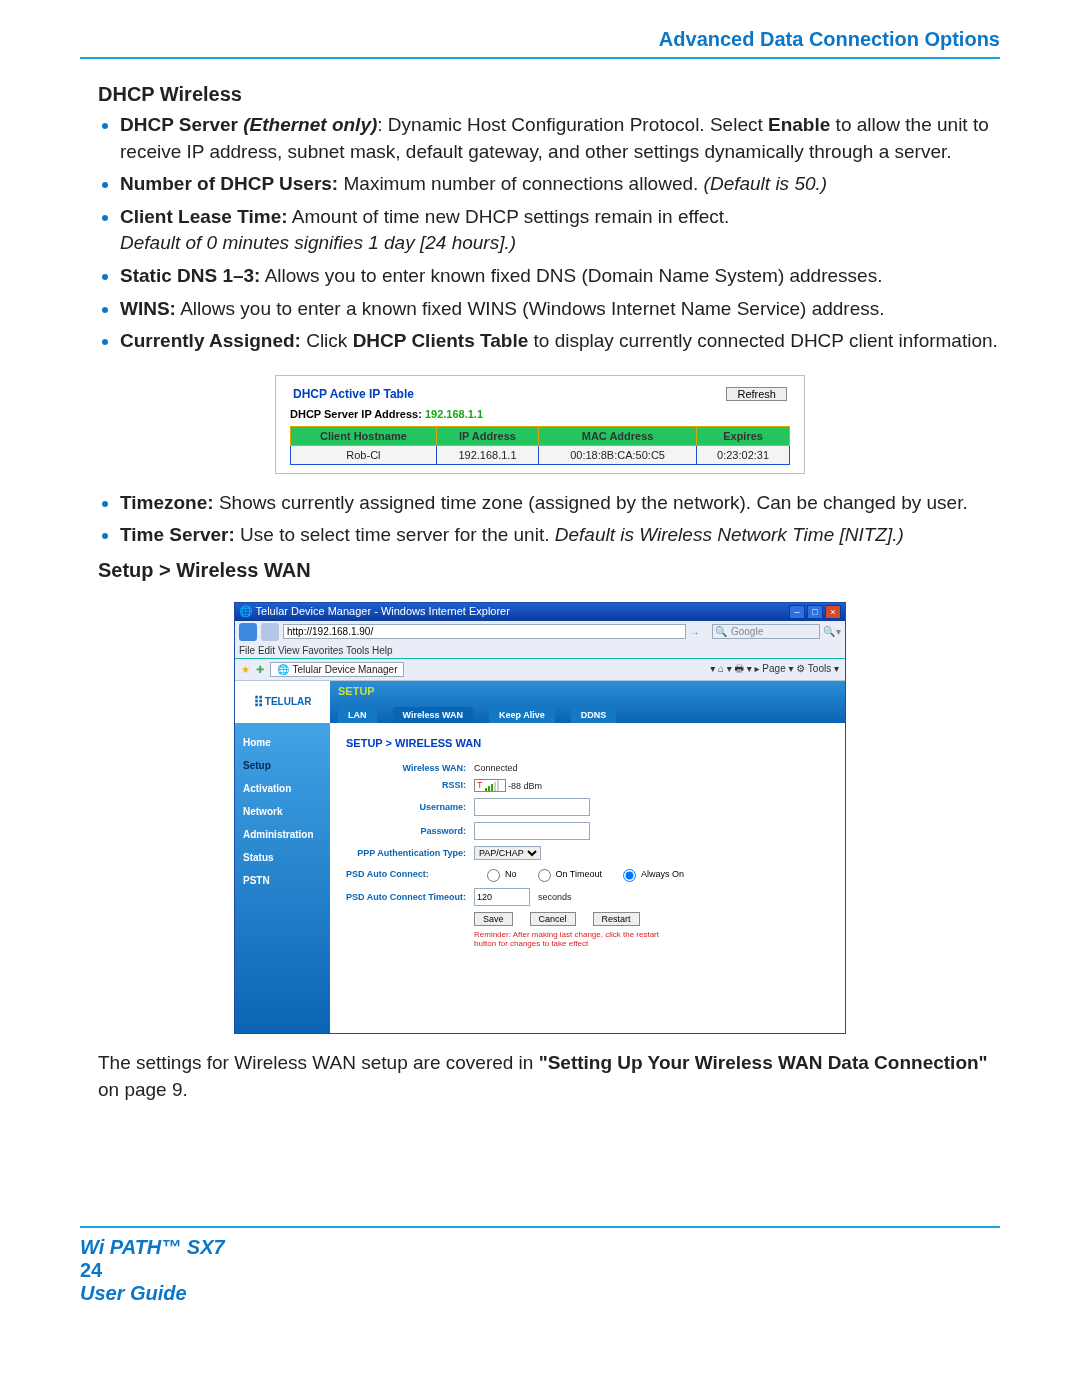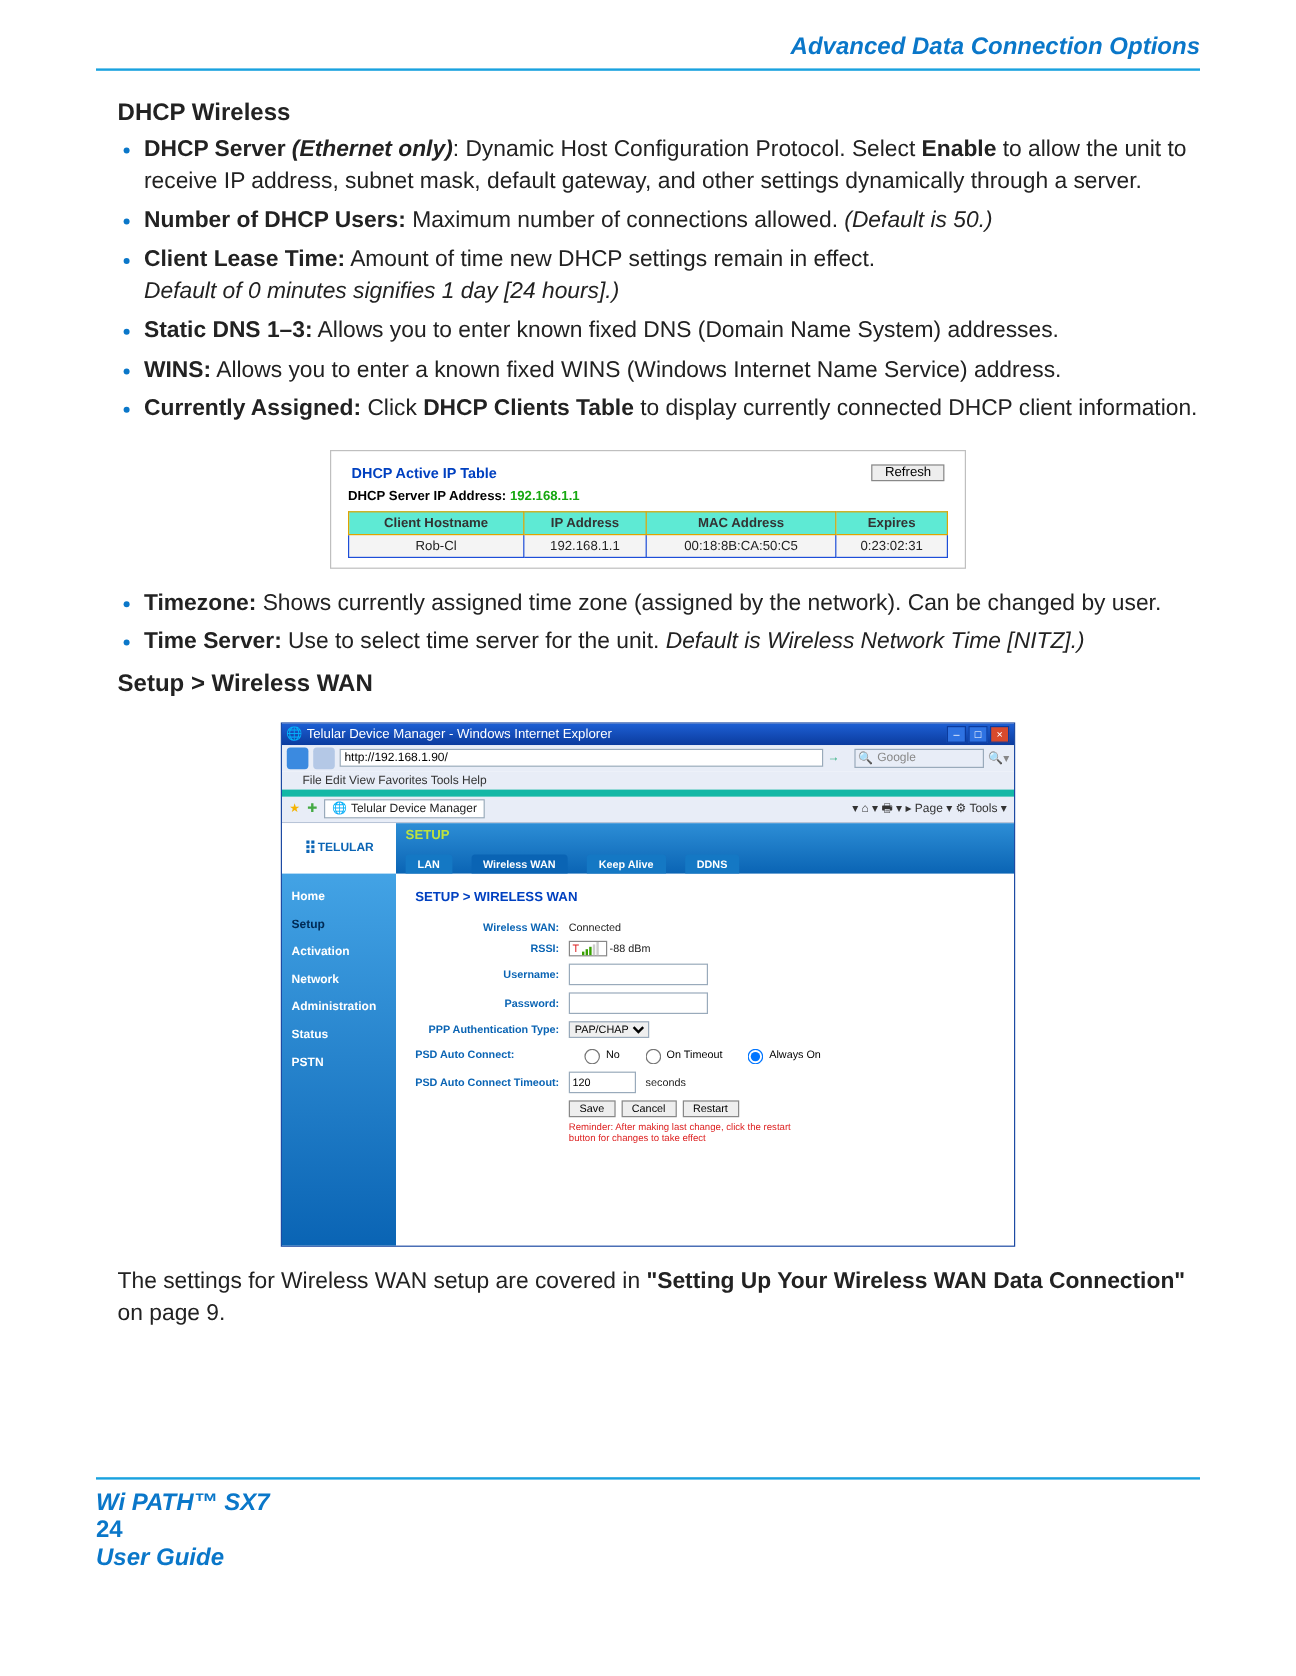--- a/index.html
+++ b/index.html
@@ -9,21 +9,20 @@
     background:#fff;
     width:1080px;
   }
   .page {
     padding: 28px 80px 60px 80px;
     position:relative;
   }
   .chapter-header{
     text-align:right;
     color:#0a77c9;
-    font-style:italic;
     font-weight:bold;
     font-size:20px;
     margin-bottom:6px;
   }
   .hr-blue{
     height:2px; background:#19a2df; margin:4px 0 24px 0;
   }
   h3.section {
     font-size:20px;
     margin: 10px 0 6px 18px;
@@ -58,21 +57,21 @@
   .dhcp-ip{color:#16a810; font-weight:bold;}
   .refresh-cell{ text-align:right;}
   .refresh-btn{
     font-size:11px; padding:0 10px; border:1px solid #888; background:#eee;
   }
   table.dhcp-table{
     width:100%; border-collapse:collapse; margin-top:6px;
     font-size:11px;
   }
   table.dhcp-table th{
-    background:#5eead4; color:#333; font-weight:bold; padding:3px 4px;
+    background:#22c55e; color:#333; font-weight:bold; padding:3px 4px;
     border:1px solid #e0a400;
   }
   table.dhcp-table td{
     background:#f4f4f4; padding:3px 4px; text-align:center;
     border:1px solid #1d4ed8;
   }
   
   .ie-window{
     width:610px;
     font-size:10px;
@@ -85,21 +84,21 @@
     padding:2px 4px;
     font-size:11px;
   }
   .ie-titlebar .winbtns{display:flex; gap:2px;}
   .ie-titlebar .winbtn{width:14px; height:12px; background:#2e72e2; border:1px solid #0b3b9e; font-size:9px; display:flex; align-items:center; justify-content:center; color:#fff;}
   .ie-titlebar .winbtn.close{background:#d84a2c;}
   .ie-addr{display:flex; align-items:center; gap:4px; background:#e8edf7; padding:2px 4px;}
   .ie-addr .navbtn{width:18px; height:18px; background:#3b8ae0; border-radius:3px;}
   .ie-addr input{flex:1; border:1px solid #9ab; font-size:10px; padding:1px 3px;}
   .ie-addr .gsearch{width:100px; border:1px solid #9ab; font-size:10px; padding:1px 3px; display:flex; align-items:center; gap:3px;}
-  .ie-menu{background:#e8edf7; padding:2px 17px; color:#333; border-bottom:6px solid #14b8a6;}
+  .ie-menu{background:#e8edf7; padding:2px 4px; color:#333; border-bottom:1px solid #14b8a6;}
   .ie-tabbar{background:#e8edf7; display:flex; align-items:center; justify-content:space-between; padding:2px 6px; border-bottom:1px solid #b8c4d7;}
   .ie-tab{border:1px solid #9ab; background:#fff; padding:1px 6px; font-size:10px;}
   .ie-tools{color:#333;}
   .tel-frame{
     display:flex;
     height:310px;
   }
   .tel-left{
     width:95px;
     color:#fff;
@@ -131,21 +130,21 @@
   .signal-bars{display:inline-flex; align-items:flex-end; gap:1px; height:11px; margin-right:4px;}
   .signal-bars span{width:2px; background:#38a000;}
   .signal-bars span:nth-child(1){height:3px;}
   .signal-bars span:nth-child(2){height:5px;}
   .signal-bars span:nth-child(3){height:7px;}
   .signal-bars span:nth-child(4){height:9px; background:#ccc;}
   .signal-bars span:nth-child(5){height:11px; background:#ccc;}
   .form-row input[type=text]{border:1px solid #9ab; width:110px; height:14px; font-size:9px;}
   .form-row select{border:1px solid #9ab; font-size:9px;}
   .radio-group label{width:auto; text-align:left; color:#000; font-weight:normal; margin-right:8px; display:inline-flex; align-items:center; gap:2px;}
-  .btn-row{margin-left:128px; display:flex; gap:5px; margin-top:6px;}
+  .btn-row{margin-left:128px; display:flex; gap:17px; margin-top:6px;}
   .btn-row button{font-size:9px; border:1px solid #888; background:#eee; padding:1px 8px;}
   .reminder{color:#d22; font-size:8px; margin-left:128px; margin-top:4px; max-width:200px;}
   p.body-text{
     font-size:19px;
     line-height:1.4;
     margin:14px 0 0 18px;
   }
   
   .footer-wrap{
     position:absolute;

